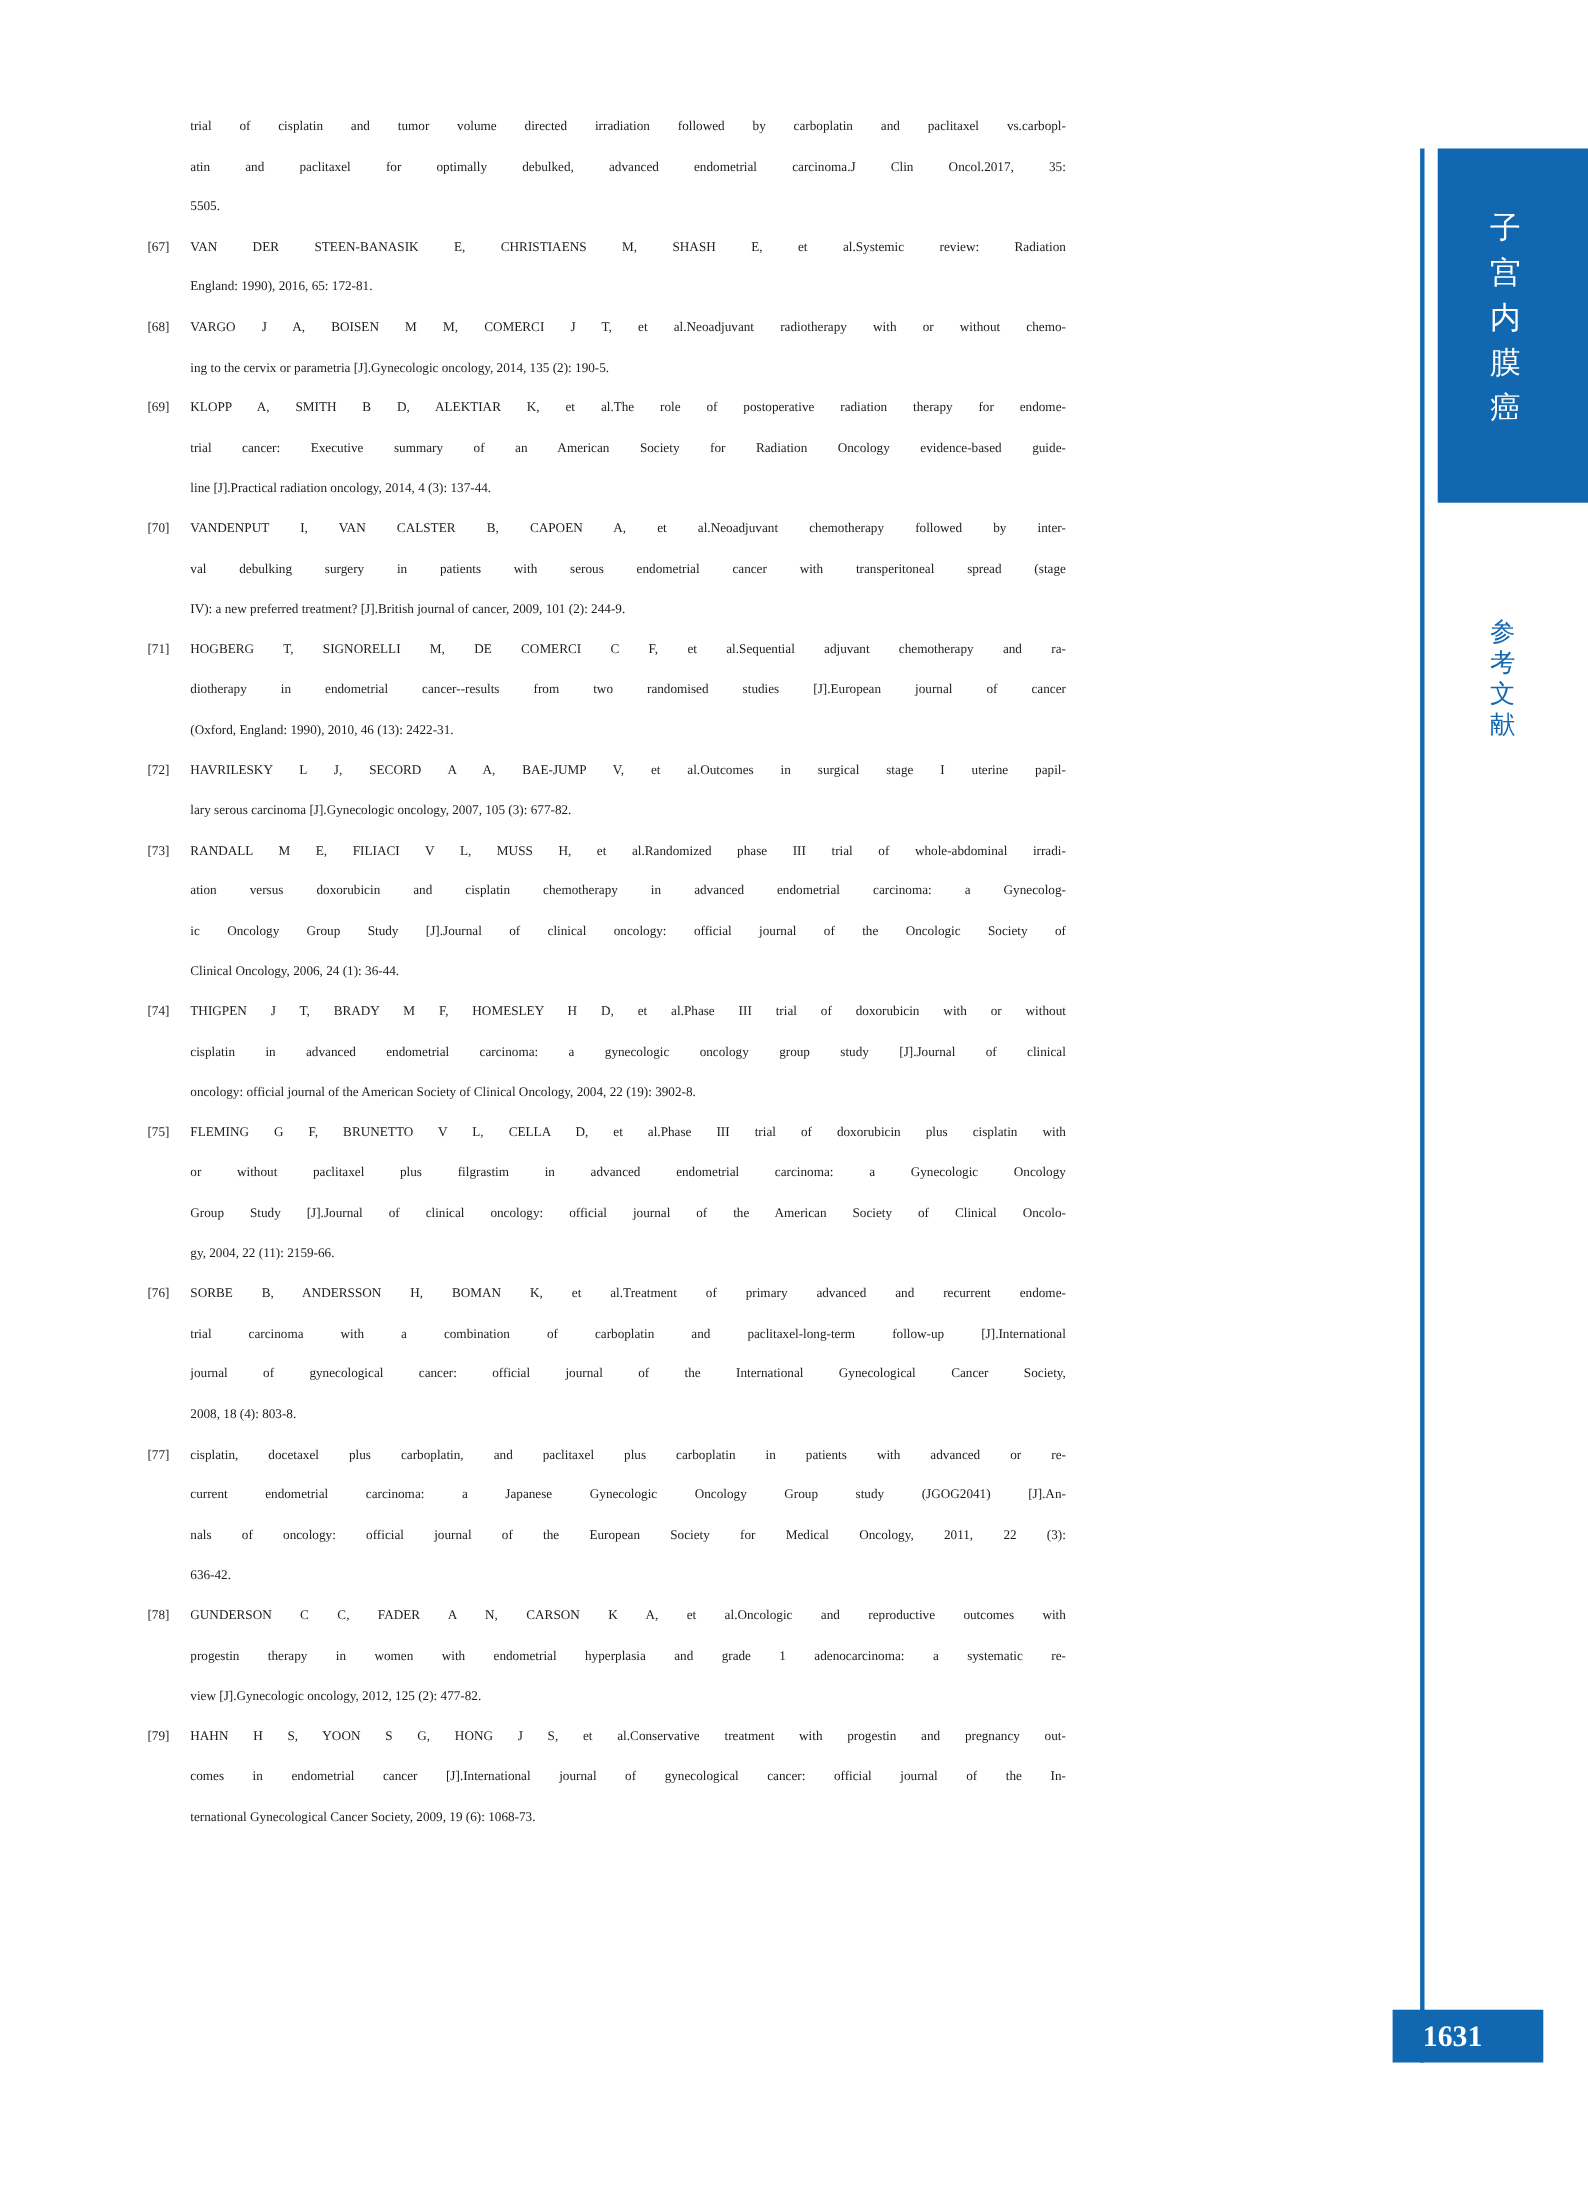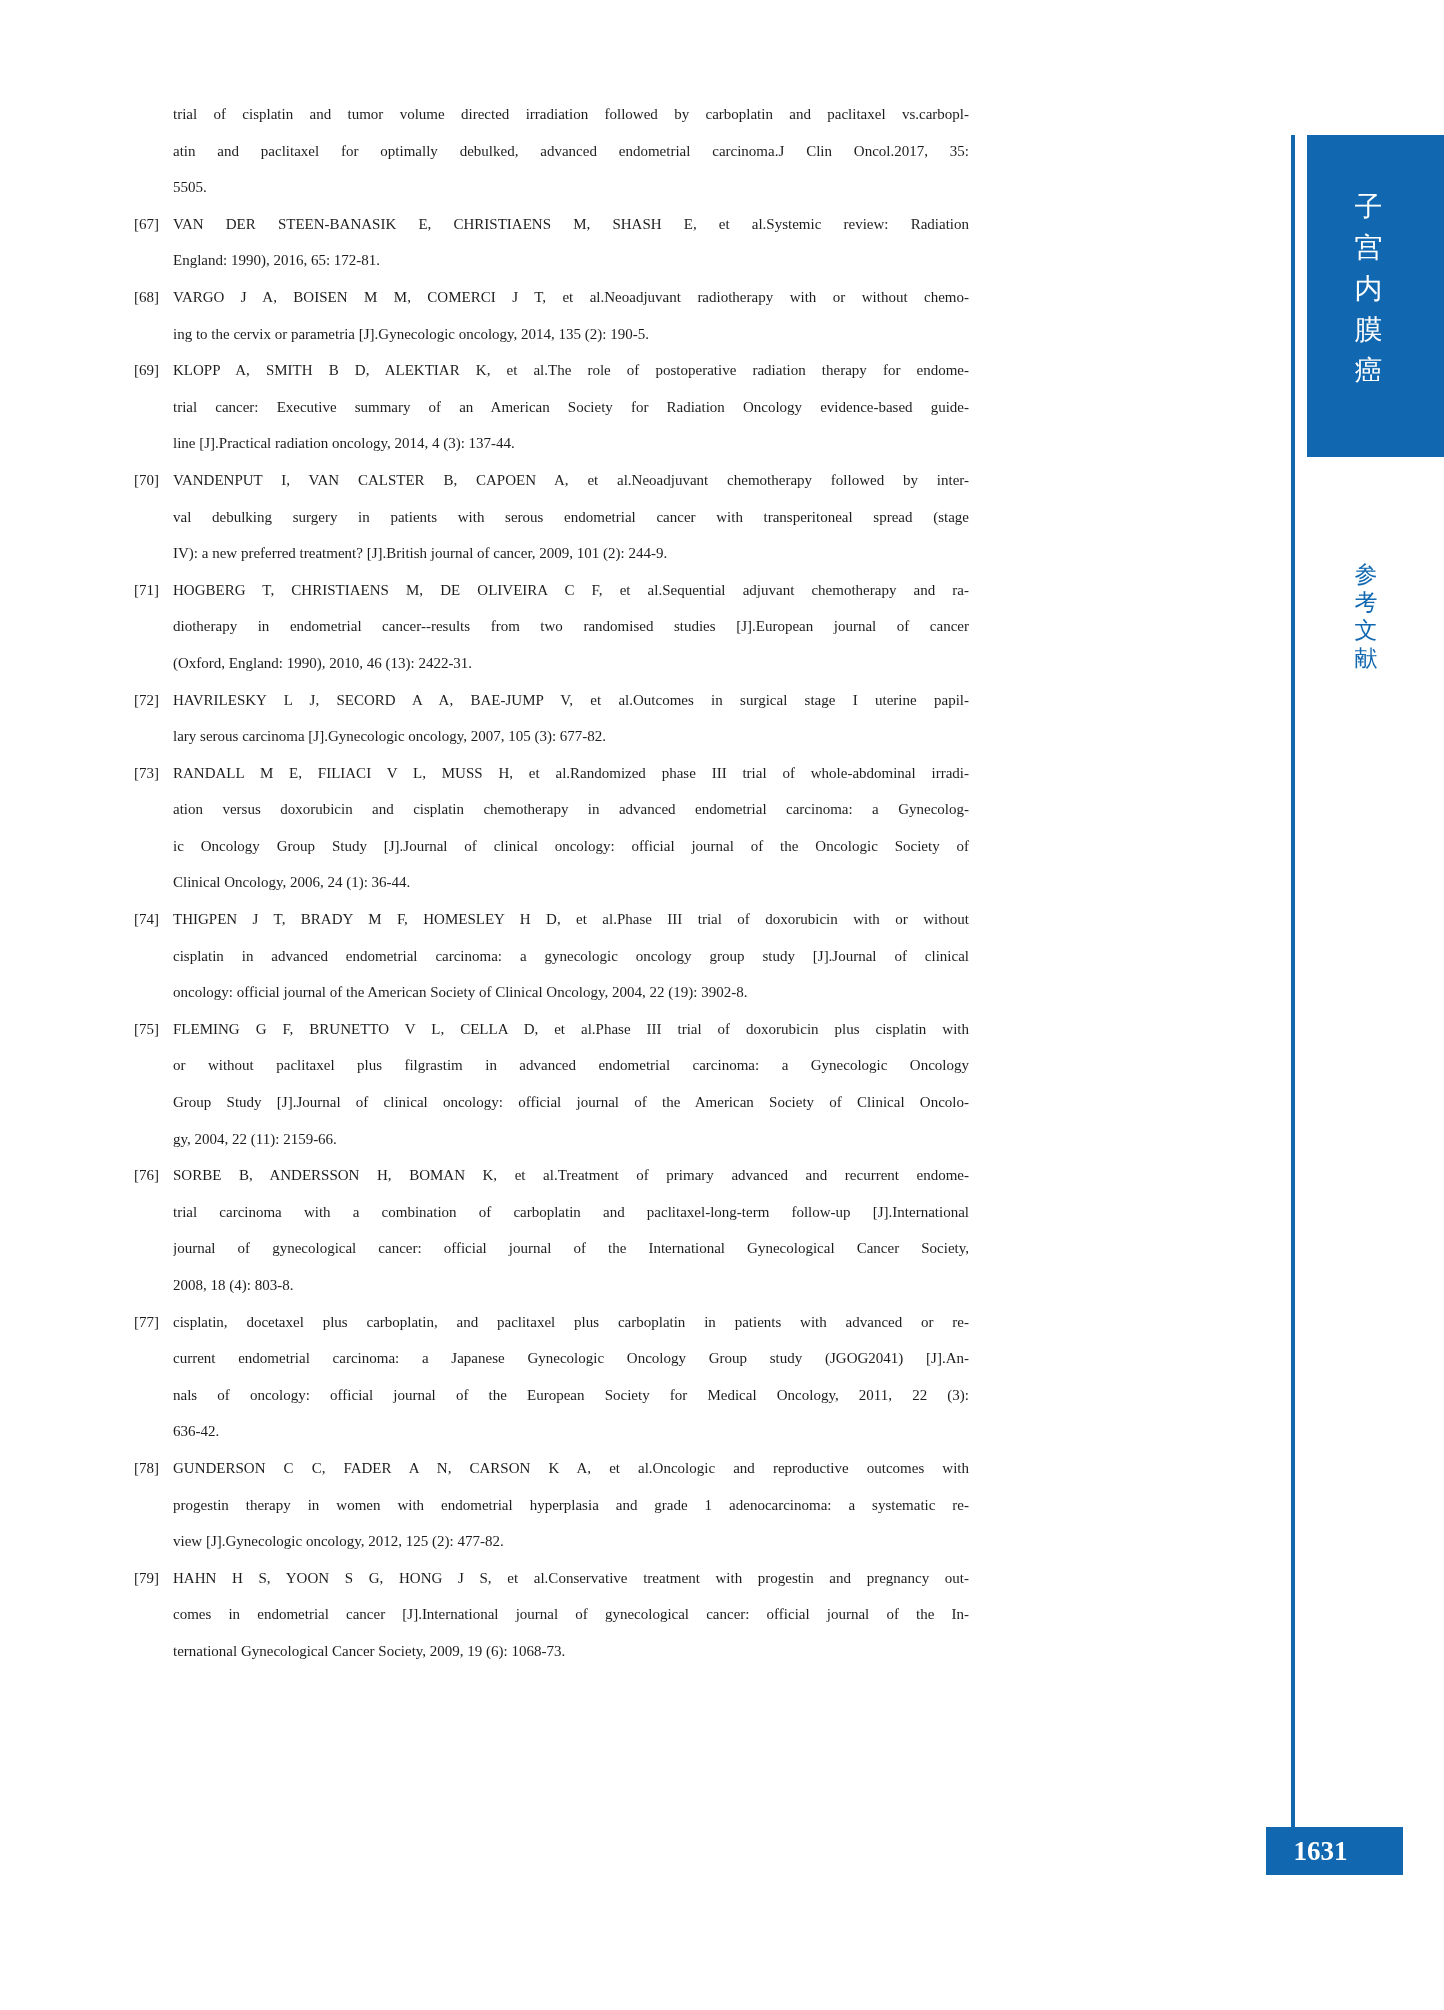--- a/index.html
+++ b/index.html
@@ -17,21 +17,21 @@
     font-family: "Liberation Serif", "DejaVu Serif", serif;
     color: var(--ink);
   }
 
   
   .refs {
     position: absolute;
     left: 134px;
     top: 96px;
     width: 835px;
-    font-size: 15px;
+    font-size: 12px;
   }
   .ref {
     position: relative;
     padding-left: 39px;
   }
   .ref-id {
     position: absolute;
     left: 0;
     top: 0;
     line-height: 36.6px;
@@ -137,21 +137,21 @@
         <div class="ln last">line [J].Practical radiation oncology, 2014, 4 (3): 137-44.</div>
       </div>
       <div class="ref">
         <span class="ref-id">[70]</span>
         <div class="ln">VANDENPUT I, VAN CALSTER B, CAPOEN A, et al.Neoadjuvant chemotherapy followed by inter-</div>
         <div class="ln">val debulking surgery in patients with serous endometrial cancer with transperitoneal spread (stage</div>
         <div class="ln last">IV): a new preferred treatment? [J].British journal of cancer, 2009, 101 (2): 244-9.</div>
       </div>
       <div class="ref">
         <span class="ref-id">[71]</span>
-        <div class="ln">HOGBERG T, CHRISTIAENS M, DE OLIVEIRA C F, et al.Sequential adjuvant chemotherapy and ra-</div>
+        <div class="ln">HOGBERG T, SIGNORELLI M, DE COMERCI C F, et al.Sequential adjuvant chemotherapy and ra-</div>
         <div class="ln">diotherapy in endometrial cancer--results from two randomised studies [J].European journal of cancer</div>
         <div class="ln last">(Oxford, England: 1990), 2010, 46 (13): 2422-31.</div>
       </div>
       <div class="ref">
         <span class="ref-id">[72]</span>
         <div class="ln">HAVRILESKY L J, SECORD A A, BAE-JUMP V, et al.Outcomes in surgical stage I uterine papil-</div>
         <div class="ln last">lary serous carcinoma [J].Gynecologic oncology, 2007, 105 (3): 677-82.</div>
       </div>
       <div class="ref">
         <span class="ref-id">[73]</span>

